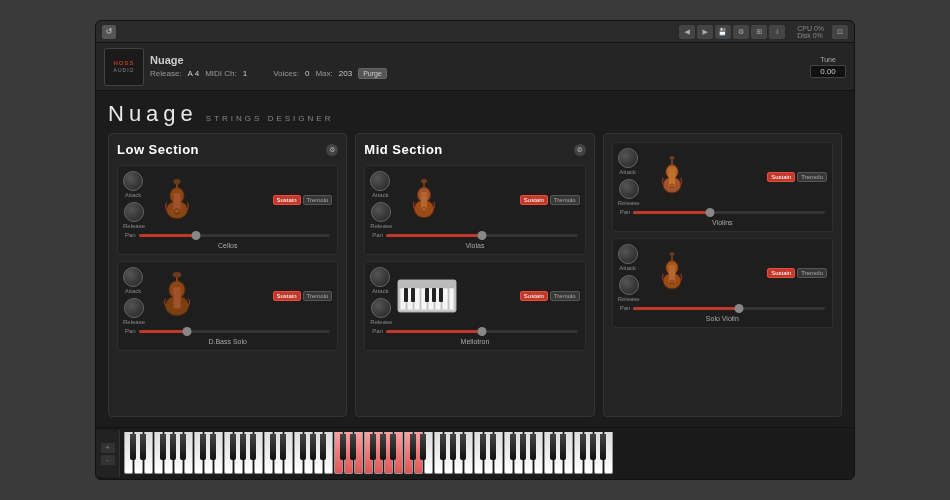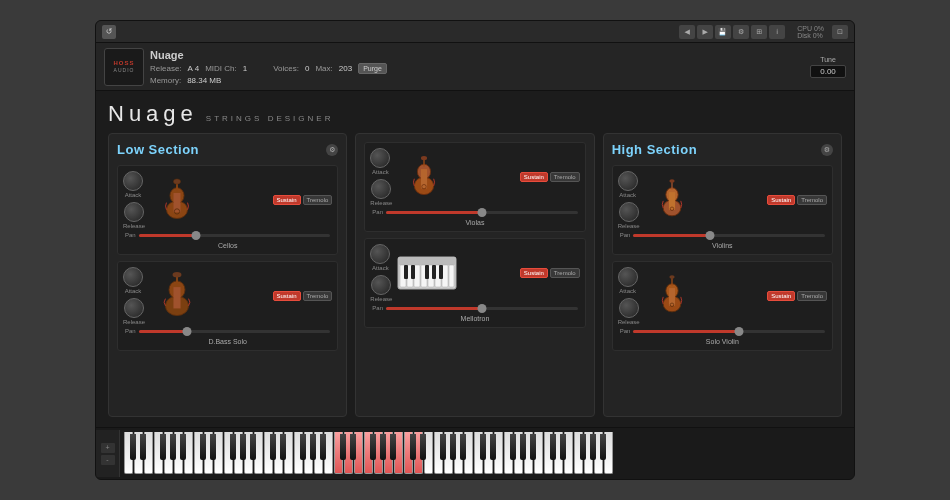--- a/index.html
+++ b/index.html
@@ -126,21 +126,21 @@
 
     .section-header {
       display: flex;
       align-items: center;
       justify-content: space-between;
       margin-bottom: 2px;
     }
     .section-title {
       font-size: 13px;
       font-weight: bold;
-      color: #7dd3fc;
+      color: #ffffff;
       letter-spacing: 0.5px;
     }
     .section-gear {
       width: 12px; height: 12px;
       background: #444;
       border-radius: 50%;
       display: flex; align-items: center; justify-content: center;
       font-size: 7px; color: #aaa;
     }
 
@@ -331,24 +331,20 @@
         <span>Release:</span>
         <span style="color:#ccc;">A 4</span>
         <span>MIDI Ch:</span>
         <span style="color:#ccc;">1</span>
         <span style="margin-left:20px;">Voices:</span>
         <span style="color:#ccc;">0</span>
         <span>Max:</span>
         <span style="color:#ccc;">203</span>
         <button class="purge-btn">Purge</button>
       </div>
-      <div class="header-row">
-        <span>Memory:</span>
-        <span style="color:#ccc;">88.34 MB</span>
-      </div>
     </div>
     <div class="header-right">
       <span class="tune-label">Tune</span>
       <div class="tune-display">0.00</div>
     </div>
   </div>
 
   <div class="main-content">
 
     <div style="display:flex;align-items:baseline;gap:8px;">
@@ -444,20 +440,24 @@
             <div class="slider-track">
               <div class="slider-fill" style="width:25%;"></div>
               <div class="slider-thumb" style="left:25%;"></div>
             </div>
           </div>
           <span class="inst-name">D.Bass Solo</span>
         </div>
       </div>
 
       <div class="section">
+        <div class="section-header">
+          <span class="section-title">Mid Section</span>
+          <div class="section-gear">⚙</div>
+        </div>
 
         <div class="instrument-cell">
           <div class="cell-top">
             <div class="cell-controls">
               <div class="knob-row">
                 <div class="knob-group">
                   <div class="knob"></div>
                   <span class="knob-label">Attack</span>
                 </div>
               </div>
@@ -544,24 +544,20 @@
             <div class="slider-track">
               <div class="slider-fill" style="width:50%;"></div>
               <div class="slider-thumb" style="left:50%;"></div>
             </div>
           </div>
           <span class="inst-name">Mellotron</span>
         </div>
       </div>
 
       <div class="section">
-        <div class="section-header">
-          <span class="section-title">High Section</span>
-          <div class="section-gear">⚙</div>
-        </div>
 
         <div class="instrument-cell">
           <div class="cell-top">
             <div class="cell-controls">
               <div class="knob-row">
                 <div class="knob-group">
                   <div class="knob"></div>
                   <span class="knob-label">Attack</span>
                 </div>
               </div>

